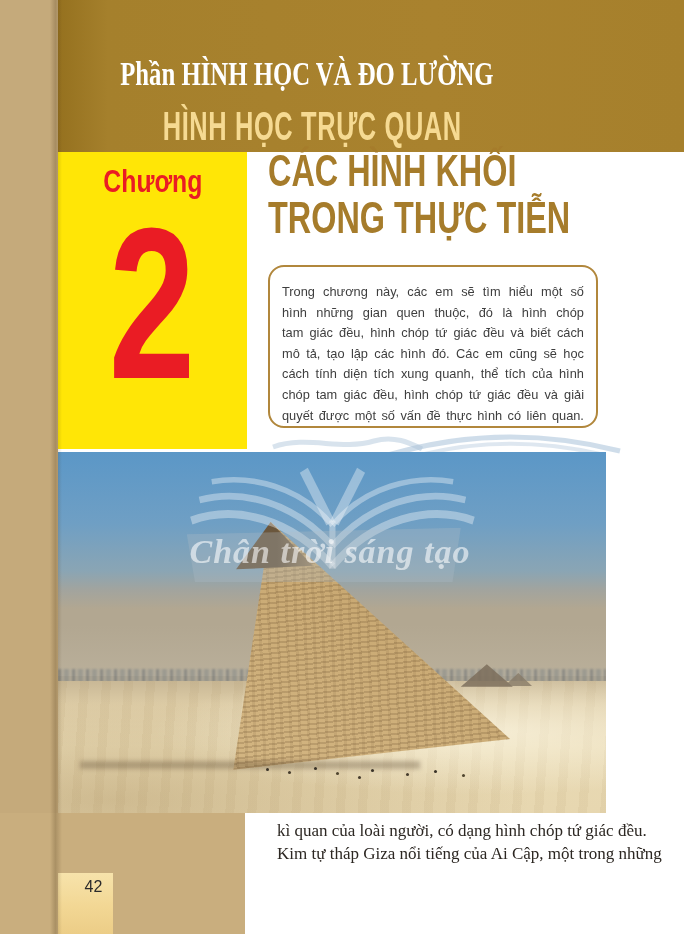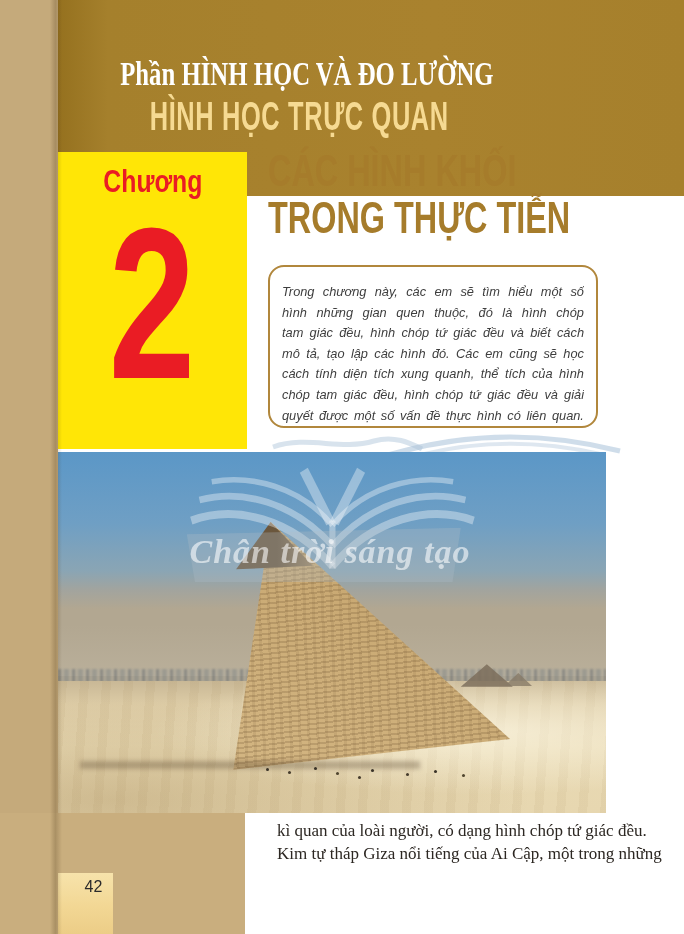--- a/index.html
+++ b/index.html
@@ -6,41 +6,41 @@
   #page{
     position:relative;width:684px;height:934px;overflow:hidden;
     background:#ffffff;font-family:"Liberation Sans","DejaVu Sans",sans-serif;
   }
   
   .left-strip{position:absolute;left:0;top:0;width:58px;height:934px;background:#c5aa7b;}
   .bottom-tan{position:absolute;left:0;top:813px;width:245px;height:121px;background:#c9ae7e;}
   .spine-shadow{position:absolute;left:50px;top:0;width:12px;height:934px;z-index:9;pointer-events:none;
     background:linear-gradient(90deg,rgba(0,0,0,0) 0%,rgba(60,40,10,.22) 45%,rgba(0,0,0,0) 100%);}
   
-  .band{position:absolute;left:58px;top:0;width:626px;height:196px;
+  .band{position:absolute;left:58px;top:0;width:626px;height:152px;
     background:linear-gradient(90deg,#95711f 0%,#a5802c 8%,#a9822e 60%,#a6802c 100%);}
   .band-inner{position:absolute;left:0;top:54px;width:464px;text-align:center;}
   .part{color:#ffffff;font-family:"Liberation Serif","DejaVu Serif",serif;font-weight:bold;
     font-size:33px;line-height:40px;white-space:nowrap;}
   .part > span{display:inline-block;transform:scaleX(.75);transform-origin:center;}
-  .subject{color:#f6da92;font-weight:bold;font-size:41px;line-height:44px;white-space:nowrap;margin-top:0px;}
+  .subject{color:#f6da92;font-weight:bold;font-size:41px;line-height:44px;white-space:nowrap;margin-top:10px;padding-left:13px;}
   .subject > span{display:inline-block;transform:scaleX(.62);transform-origin:center;letter-spacing:1px;}
   
   .chapter-box{position:absolute;left:58px;top:152px;width:189px;height:297px;background:#ffe606;
     display:flex;flex-direction:column;align-items:center;}
   .chuong{color:#ea1c24;font-weight:bold;font-size:31px;line-height:34px;margin-top:13px;
     display:inline-block;transform:scaleX(.8);white-space:nowrap;}
   .chnum{color:#ea1c24;font-weight:bold;font-size:216px;line-height:176px;margin-top:16px;
     display:inline-block;transform:scaleX(.72);}
   
   .title{position:absolute;left:268px;top:147px;margin:0;color:#a67c2b;font-weight:bold;}
   .tline{display:block;font-size:45px;line-height:47px;transform:scaleX(.72);transform-origin:left center;white-space:nowrap;}
   
   .intro-box{position:absolute;left:268px;top:265px;width:330px;height:163px;box-sizing:border-box;
-    background:#ffffff;border:2px solid #b1873c;border-radius:16px;padding:15px 12px 0 12px;z-index:2;font-style:italic;}
+    background:#ffffff;border:2px solid #b1873c;border-radius:16px;padding:15px 12px 0 12px;z-index:2;}
   .jline{display:flex;justify-content:space-between;color:#3e3e3e;font-size:12.8px;line-height:20.6px;
     white-space:nowrap;overflow:hidden;}
   
   .bg-logo{position:absolute;left:268px;top:419px;z-index:0;}
   
   .photo{position:absolute;left:58px;top:452px;width:548px;height:361px;margin:0;overflow:hidden;z-index:1;}
   .photo > div{position:absolute;}
   .sky{left:0;top:0;width:100%;height:66%;
     background:linear-gradient(180deg,#5b97c7 0%,#6f9fc4 30%,#8aa5b4 50%,#a2a49e 58%,#b2a791 66%);}
   .haze{left:0;top:48%;width:100%;height:14%;

